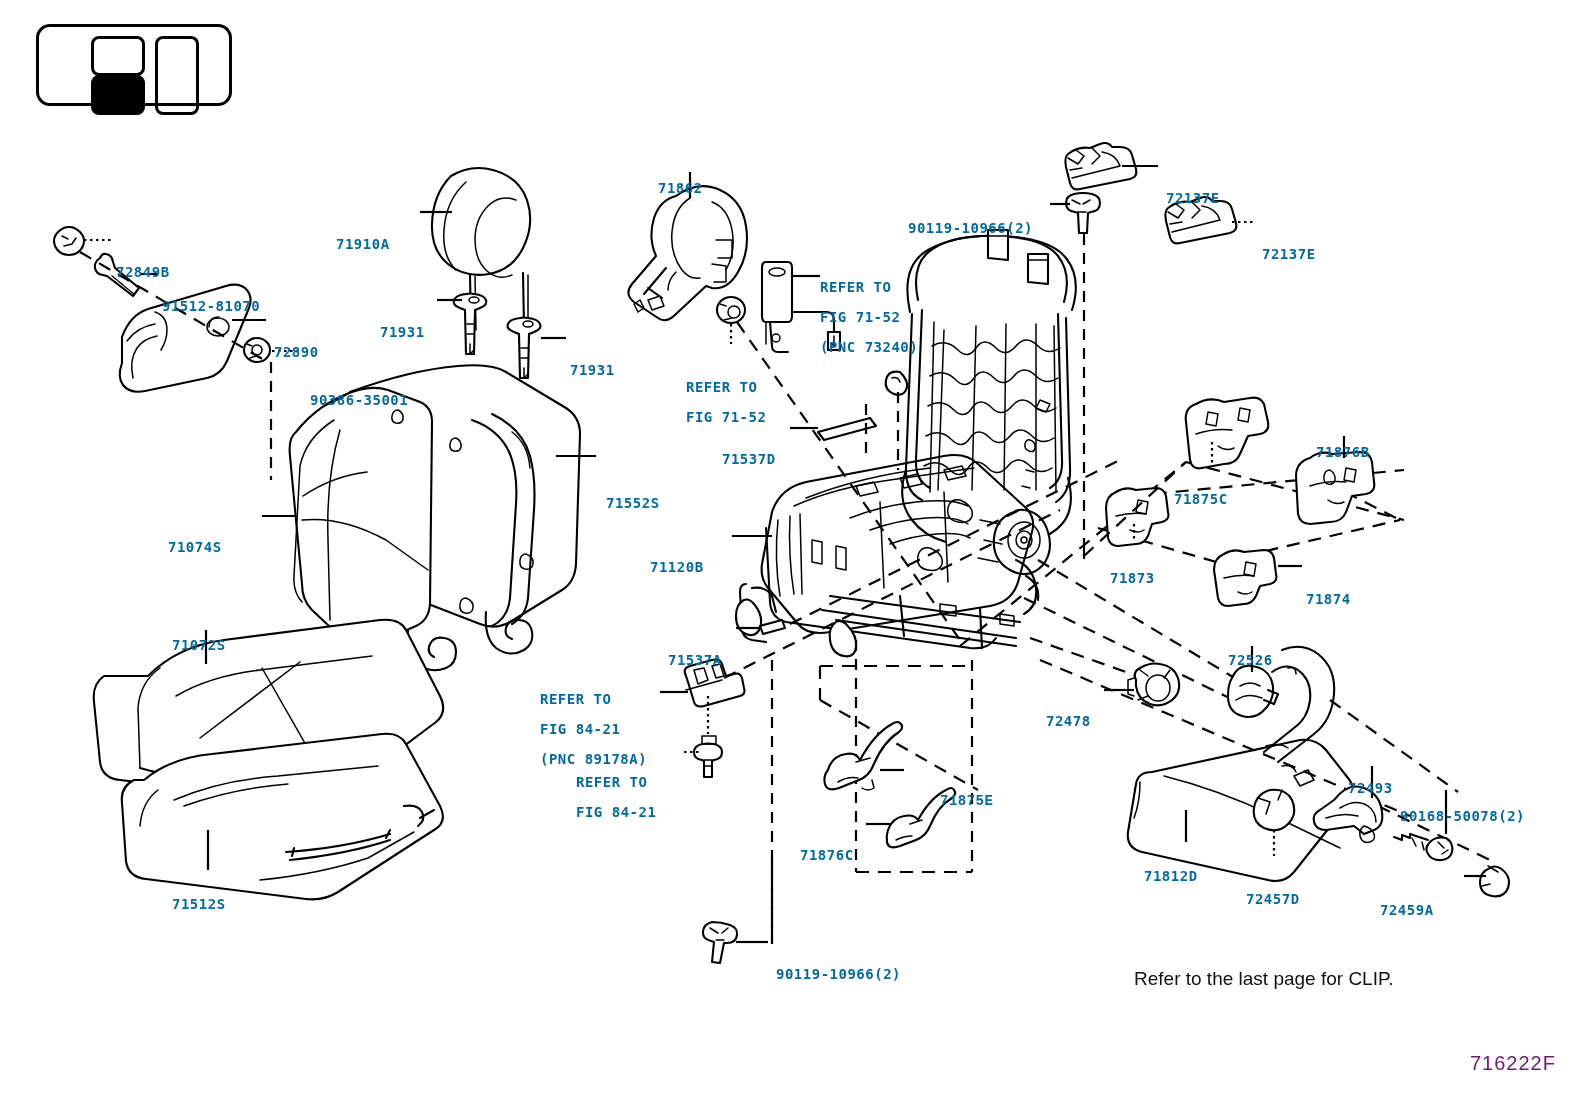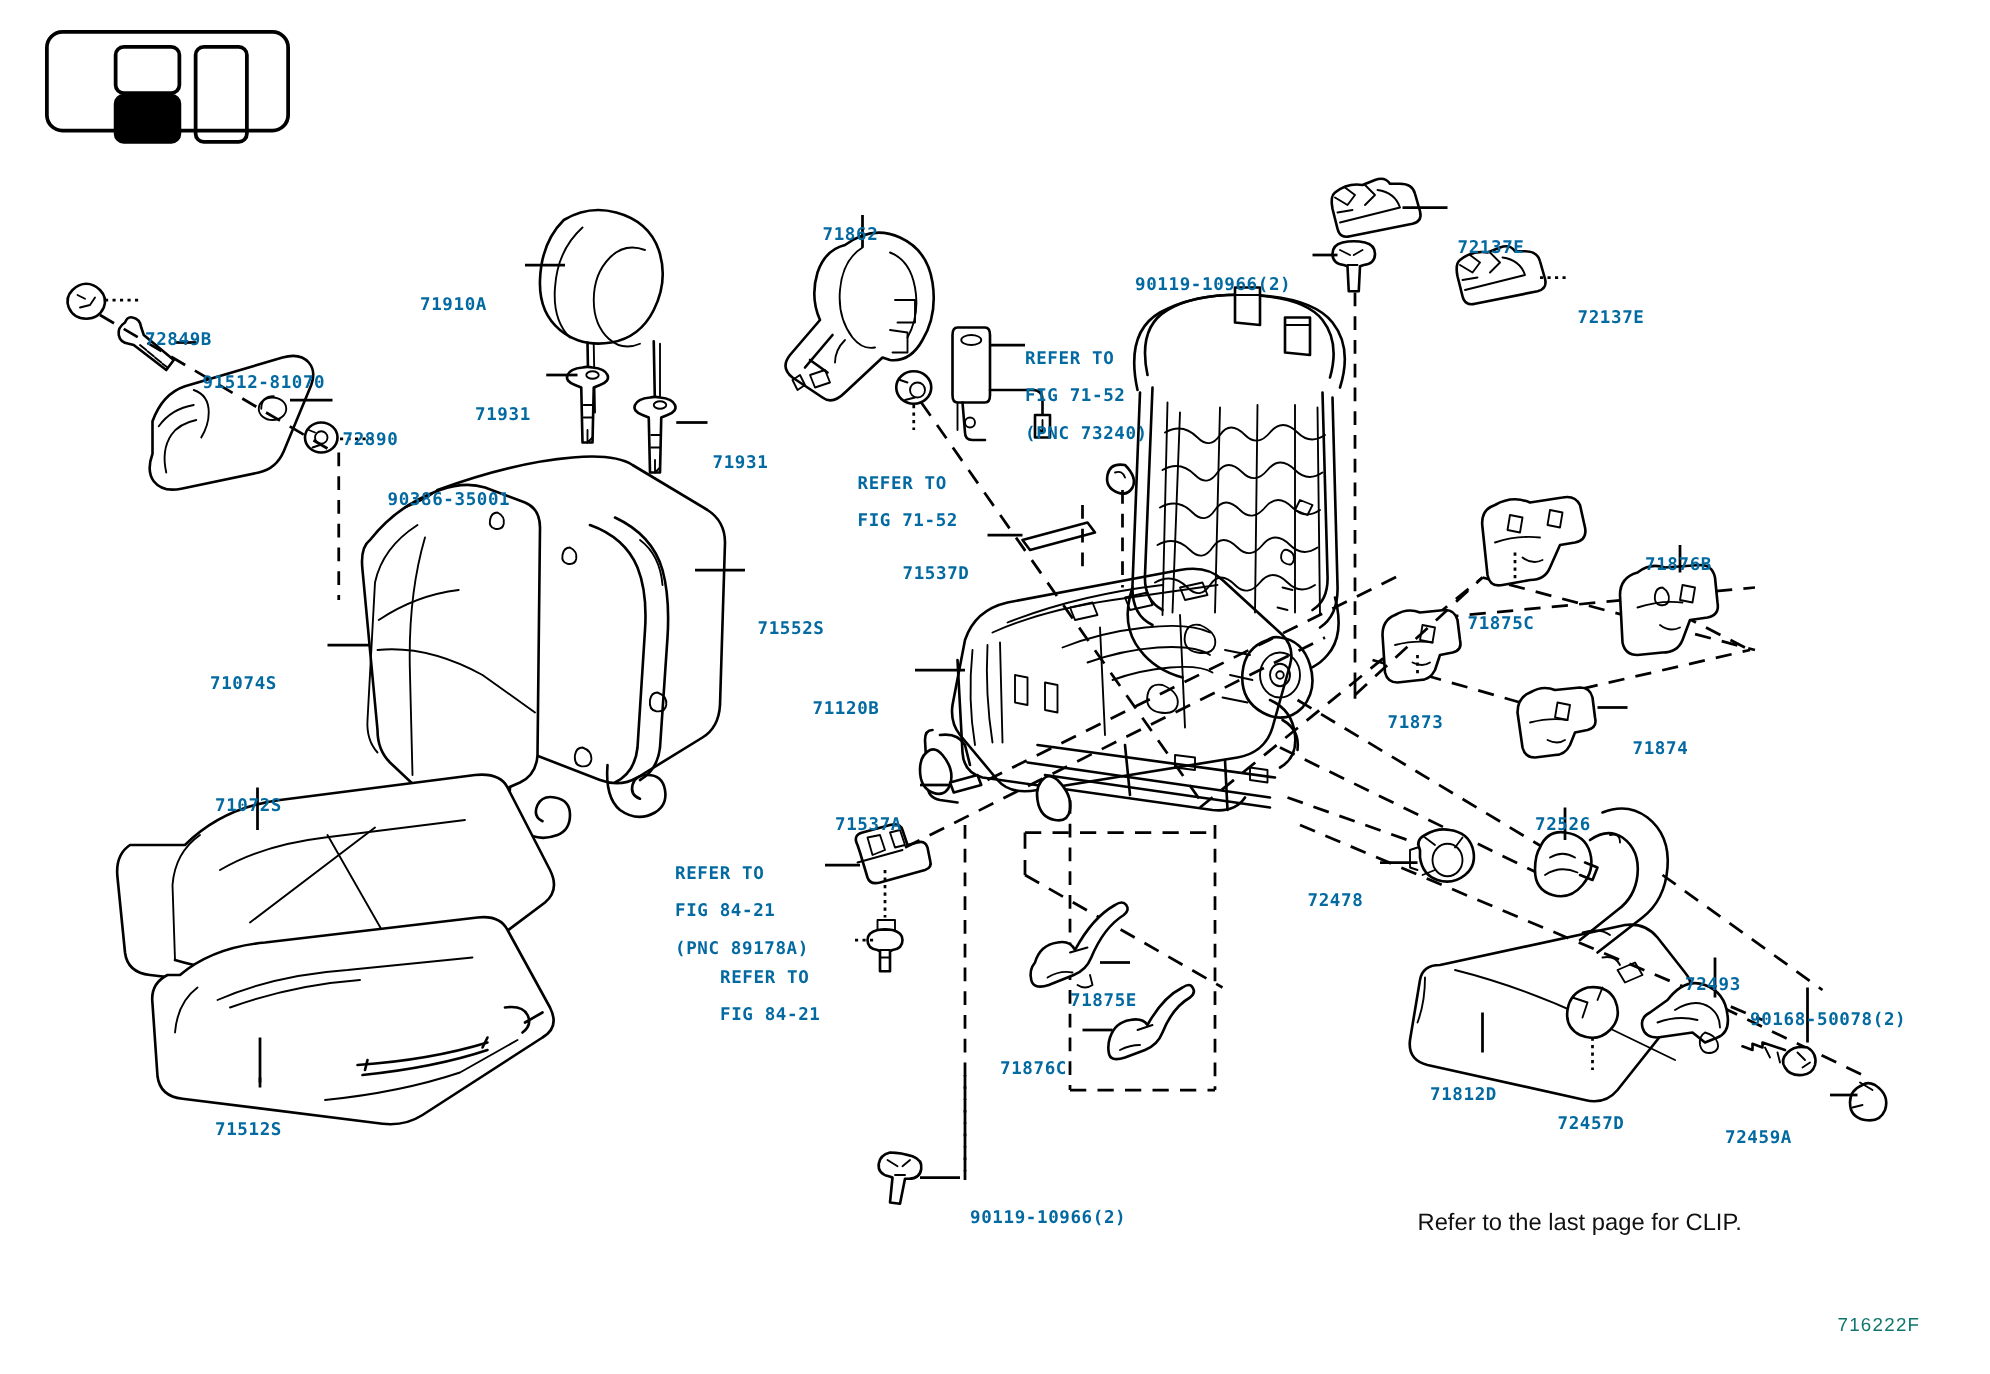--- a/index.html
+++ b/index.html
@@ -6,21 +6,21 @@
   body{width:1592px;height:1099px;position:relative;overflow:hidden;
        font-family:"DejaVu Sans Mono","Liberation Mono",monospace;color:#000;}
   #stage{position:absolute;left:0;top:0;width:1592px;height:1099px;}
   svg#art{position:absolute;left:0;top:0;width:1592px;height:1099px;}
   .lbl{position:absolute;font-family:"DejaVu Sans Mono","Liberation Mono",monospace;
        font-weight:bold;font-size:14px;letter-spacing:.5px;white-space:pre;color:#0369a1;line-height:25px;margin-top:32px;}
   .lbl.multi{line-height:30px;}
   .note{position:absolute;font-family:"Liberation Sans","DejaVu Sans",sans-serif;
         font-weight:400;font-size:19px;color:#111;white-space:nowrap;}
   .figcode{position:absolute;font-family:"Liberation Sans","DejaVu Sans",sans-serif;
-        font-weight:400;font-size:15px;color:#0f766e;letter-spacing:1px;white-space:nowrap;}
+        font-weight:400;font-size:20px;color:#701a75;letter-spacing:1px;white-space:nowrap;}
   .posbox{position:absolute;left:36px;top:24px;width:190px;height:76px;
       border:3px solid #000;border-radius:14px;background:#fff;}
   .pb-small{position:absolute;left:52px;top:9px;width:48px;height:34px;border:3px solid #000;border-radius:8px;}
   .pb-fill{position:absolute;left:52px;top:48px;width:48px;height:34px;border:3px solid #000;border-radius:8px;background:#000;}
   .pb-tall{position:absolute;left:116px;top:9px;width:38px;height:73px;border:3px solid #000;border-radius:8px;}
 </style>
 </head>
 <body>
 
 <div id="stage">
@@ -473,21 +473,21 @@
   <div class="lbl" style="left:776px;top:930px;">90119-10966(2)</div>
 
   <div class="lbl" style="left:1166px;top:154px;">72137E</div>
   <div class="lbl" style="left:1262px;top:210px;">72137E</div>
 
   <div class="lbl" style="left:1174px;top:455px;">71875C</div>
   <div class="lbl" style="left:1316px;top:408px;">71876B</div>
   <div class="lbl" style="left:1110px;top:534px;">71873</div>
   <div class="lbl" style="left:1306px;top:555px;">71874</div>
 
-  <div class="lbl" style="left:856px;top:757px;">71875E</div>
+  <div class="lbl" style="left:940px;top:757px;font-family:Liberation Mono, monospace;">71875E</div>
   <div class="lbl" style="left:800px;top:811px;">71876C</div>
 
   <div class="lbl" style="left:1046px;top:677px;text-align:center;">72478</div>
   <div class="lbl" style="left:1228px;top:616px;">72526</div>
   <div class="lbl" style="left:1144px;top:832px;">71812D</div>
   <div class="lbl" style="left:1246px;top:855px;">72457D</div>
   <div class="lbl" style="left:1348px;top:744px;">72493</div>
   <div class="lbl" style="left:1400px;top:772px;">90168-50078(2)</div>
   <div class="lbl" style="left:1380px;top:866px;">72459A</div>
 

